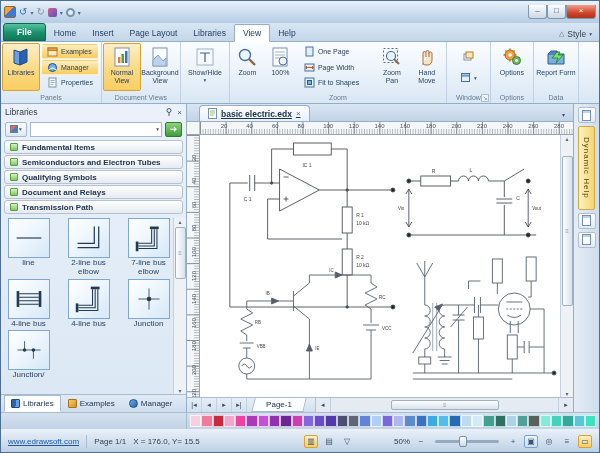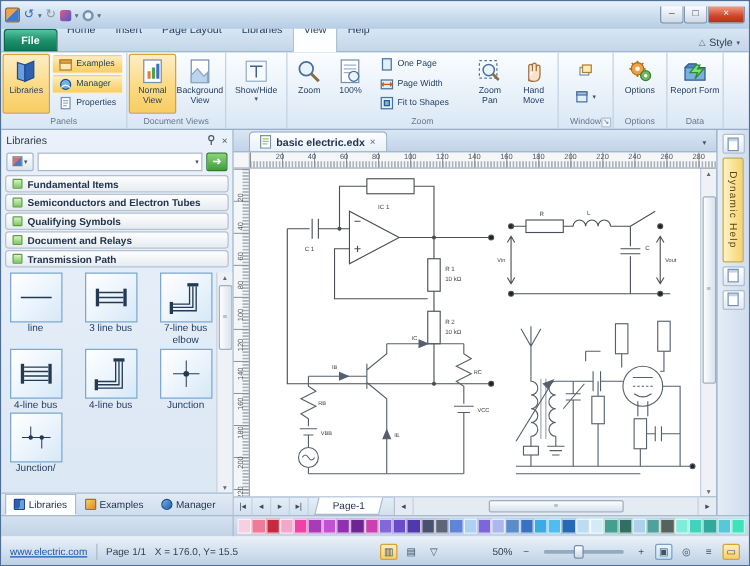--- a/index.html
+++ b/index.html
@@ -14,21 +14,21 @@
 .qicon.gray{color:#8a96a4;}
 .gem{width:9px;height:9px;border-radius:2px;background:linear-gradient(135deg,#e05a88,#4a58c8);}
 .lens{width:9px;height:9px;border:2px solid #7a90b0;border-radius:50%;background:#dff0fa;}
 .qcaret{font-size:6px;color:#5a6a80;}
 .title{position:absolute;left:0;right:0;text-align:center;font-size:9px;color:#2e3a46;}
 .winctrl{margin-left:auto;display:flex;z-index:2;}
 .winbtn{width:19px;height:14px;font-size:8px;line-height:12px;text-align:center;border:1px solid #8097ad;background:linear-gradient(#fbfdff,#cdd9e6);color:#3e4c5a;border-radius:0 0 3px 3px;border-top:none;}
 .winbtn.close{width:30px;background:linear-gradient(#f0a088,#d0452c 60%,#b03318);color:#fff;}
 
 .tabrow{height:19px;background:linear-gradient(#d9e6f3,#c3d6e9);display:flex;align-items:flex-end;padding-left:2px;border-bottom:1px solid #96adc6;}
-.tab{font-size:8.5px;color:#1e3a5f;padding:3px 8px 13px;cursor:default;}
+.tab{font-size:8.5px;color:#1e3a5f;padding:3px 8px 3px;cursor:default;}
 .tab.file{background:linear-gradient(#55c2a0,#1a8f6a 55%,#0f7a58);color:#fff;border:1px solid #0c6a4c;border-radius:3px 3px 0 0;font-weight:bold;padding:3px 13px;}
 .tab.active{background:#fdfeff;border:1px solid #96adc6;border-bottom:1px solid #fdfeff;border-radius:2px 2px 0 0;margin-bottom:-1px;}
 .stylebox{margin-left:auto;display:flex;align-items:center;gap:3px;font-size:8.5px;color:#33414f;padding:0 7px 2px;}
 .styleglyph{font-size:7px;color:#5a6a80;}
 
 .ribbon{height:62px;background:linear-gradient(#fbfdff,#eaf2fa 50%,#d9e7f4);border-bottom:1px solid #96adc6;display:flex;overflow:hidden;}
 .rgroup{display:flex;flex-direction:column;border-right:1px solid #c2d2e2;padding:1px 1px 0;position:relative;}
 .rgc{flex:1;display:flex;align-items:stretch;}
 .rgl{height:12px;text-align:center;font-size:7px;color:#66788c;display:flex;align-items:center;justify-content:center;gap:2px;}
 .launcher{position:absolute;right:1px;bottom:1px;font-size:6px;color:#66788c;border:1px solid #aebecf;width:8px;height:8px;line-height:6px;text-align:center;background:#eef4fa;}
@@ -64,21 +64,21 @@
 .sbtabs{height:18px;display:flex;border-top:1px solid #a9bbd0;background:linear-gradient(#e2ebf5,#cfdded);align-items:stretch;padding-left:3px;}
 .sbtab{display:flex;align-items:center;gap:3px;font-size:8px;color:#22344e;padding:0 6px;border:1px solid transparent;white-space:nowrap;}
 .sbtab.active{background:#fdfeff;border-color:#a9bbd0;border-bottom-color:#fdfeff;}
 .ticon{width:9px;height:9px;flex:none;border-radius:1px;}
 .ticon.book{background:linear-gradient(100deg,#2e62b0 0 55%,#6aa0e0 55%);border:1px solid #1e4a8c;}
 .ticon.star{background:linear-gradient(135deg,#f8d060,#d89020);border:1px solid #a87018;}
 .ticon.mgr{background:linear-gradient(135deg,#70b0e8,#2060a8);border:1px solid #184e88;border-radius:50%;}
 
 .canvascol{flex:1;display:flex;flex-direction:column;min-width:0;background:#c6d6e8;}
 .doctabs{height:18px;background:linear-gradient(#d9e6f3,#c2d3e7);border-bottom:1px solid #96adc6;display:flex;align-items:flex-end;padding-left:12px;}
-.doctab{display:flex;align-items:center;gap:4px;background:linear-gradient(#fefeff,#e7f0f9);border:1px solid #96adc6;border-bottom:none;border-radius:4px 4px 0 0;font-size:8.5px;font-weight:bold;color:#22344e;padding:2px 8px;height:16px;}
+.doctab{display:flex;align-items:center;gap:4px;background:linear-gradient(#fefeff,#e7f0f9);border:1px solid #96adc6;border-bottom:none;border-radius:4px 4px 0 0;font-size:8.5px;font-weight:bold;color:#22344e;padding:2px 8px;height:16px;text-decoration:underline;}
 .dclose{font-size:8px;color:#5a6a7c;font-weight:normal;}
 .tabdd{margin-left:auto;font-size:6px;color:#44566a;padding:0 8px 3px;}
 .rulerrow{height:13px;display:flex;}
 .corner{width:13px;background:#f4f6f8;border-right:1px solid #b8c2cc;border-bottom:1px solid #9aa4ae;}
 .hruler{flex:1;position:relative;background:#f4f6f8;border-bottom:1px solid #9aa4ae;overflow:hidden;
  background-image:linear-gradient(90deg,#868e96 0 1px,transparent 1px),linear-gradient(90deg,#aab2ba 0 1px,transparent 1px);
  background-size:25.64px 100%,2.564px 5px;background-position:0 0,0 100%;background-repeat:repeat-x,repeat-x;}
 .hnum{position:absolute;top:1px;font-size:6px;color:#4e5660;}
 .canvasbody{flex:1;display:flex;min-height:0;}
 .vruler{width:13px;position:relative;background:#f4f6f8;border-right:1px solid #9aa4ae;overflow:hidden;
@@ -392,26 +392,24 @@
               <div class="thumb">
                 <svg viewBox="0 0 34 34">
                   <path d="M3,17 H31" stroke="#233a52" stroke-width="1.3"></path>
                 </svg>
               </div>
               <div class="slabel">line</div>
             </div>
           <div class="sitem">
               <div class="thumb">
                 <svg viewBox="0 0 34 34">
-                  <rect x="3" y="9" width="3" height="16" fill="#233a52"></rect>
-                  <rect x="28" y="9" width="3" height="16" fill="#233a52"></rect>
-                  <path d="M6,12.5 H28 M6,17 H28 M6,21.5 H28" stroke="#233a52" stroke-width="1.4" fill="none"></path>
+                  <path d="M4,28 H28 V4 M4,23 H23 V4" stroke="#233a52" stroke-width="1.4" fill="none"></path>
                 </svg>
               </div>
-              <div class="slabel">3 line bus</div>
+              <div class="slabel">2-line bus elbow</div>
             </div>
           <div class="sitem">
               <div class="thumb">
                 <svg viewBox="0 0 34 34">
                   <rect x="2" y="21" width="3" height="11" fill="#233a52"></rect>
                   <path d="M5,29 H26 V7 M5,26 H23 V7 M5,23 H20 V7" stroke="#233a52" stroke-width="1.2" fill="none"></path>
                   <rect x="18" y="4" width="10" height="3" fill="#233a52"></rect>
                 </svg>
               </div>
               <div class="slabel">7-line bus elbow</div>
@@ -711,21 +709,21 @@
         <div class="swatch" style="background: rgb(86, 98, 94);"></div>
         <div class="swatch" style="background: rgb(131, 235, 217);"></div>
         <div class="swatch" style="background: rgb(66, 211, 187);"></div>
         <div class="swatch" style="background: rgb(49, 169, 155);"></div>
         <div class="swatch" style="background: rgb(88, 200, 216);"></div>
         <div class="swatch" style="background: rgb(63, 226, 188);"></div>
       </div>
   </div>
 
   <div class="statusbar">
-    <span class="link">www.electric.com</span>
+    <span class="link">www.edrawsoft.com</span>
     <span class="sep"></span>
     <span>Page 1/1</span>
     <span>X = 176.0, Y= 15.5</span>
     <div class="sright">
       <span class="sicon2 on">▥</span>
       <span class="sicon2">▤</span>
       <span class="sicon2">▽</span>
       <span class="zoomtext">50%</span>
       <span class="sicon2">−</span>
       <div class="slidertrack">

